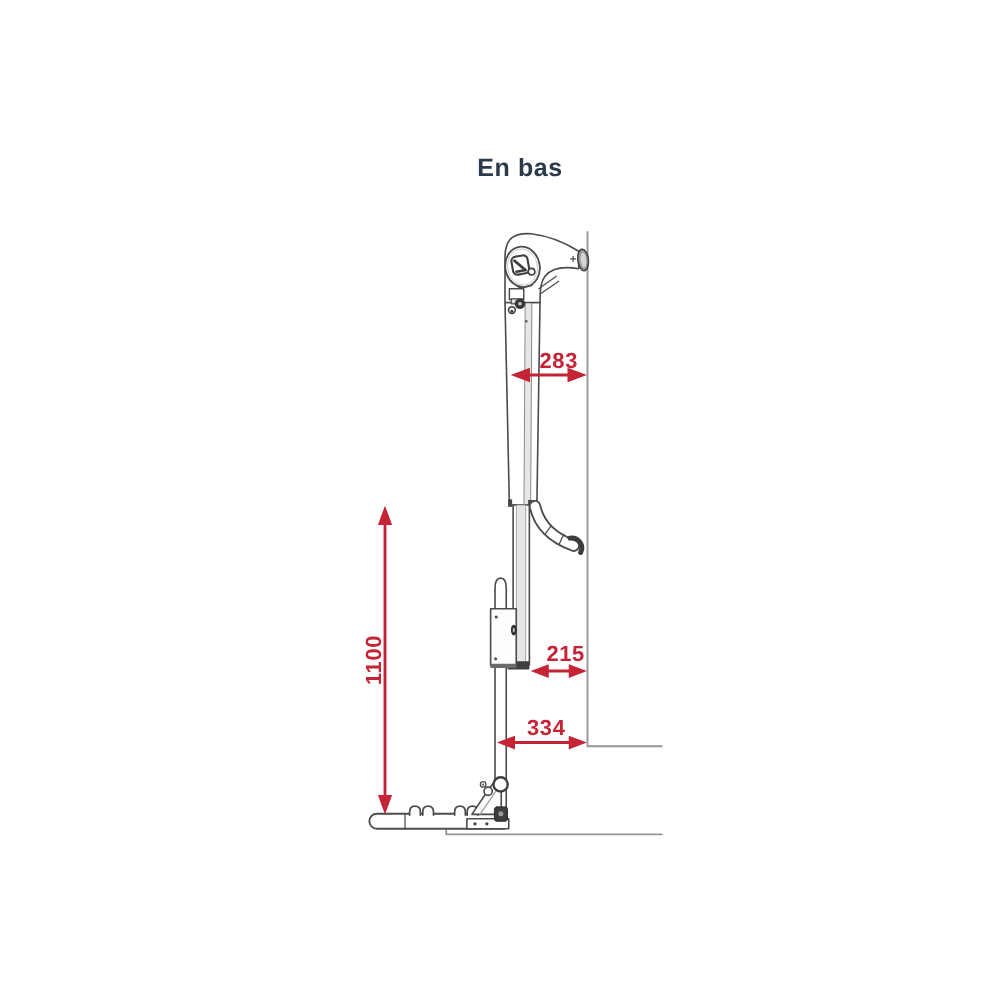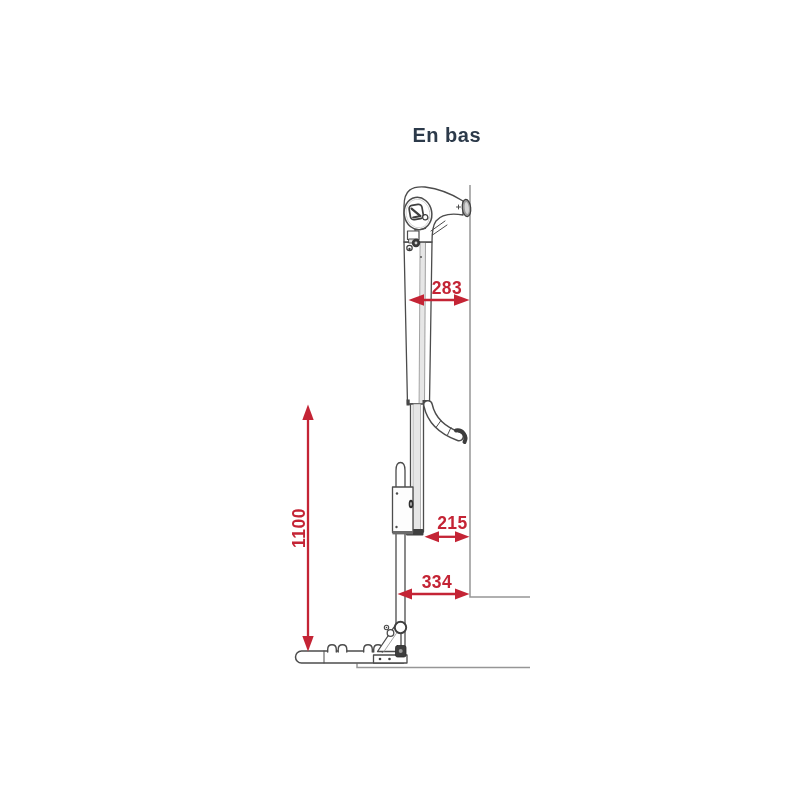--- a/index.html
+++ b/index.html
@@ -6,21 +6,21 @@
   .canvas{
     position:relative;
     width:800px;height:800px;
     background:#ffffff;
     font-family:"Liberation Sans", sans-serif;
     overflow:hidden;
   }
   .diagram-title{
     position:absolute;
     left:351px;top:124px;width:130px;
-    text-align:right;
+    text-align:center;
     font-size:20px;
     font-weight:bold;
     letter-spacing:0.5px;
     color:#2c3a4a;
   }
   svg{position:absolute;left:0;top:0;}
   .dim-text{
     font-family:"Liberation Sans", sans-serif;
     font-size:17.5px;
     font-weight:600;

